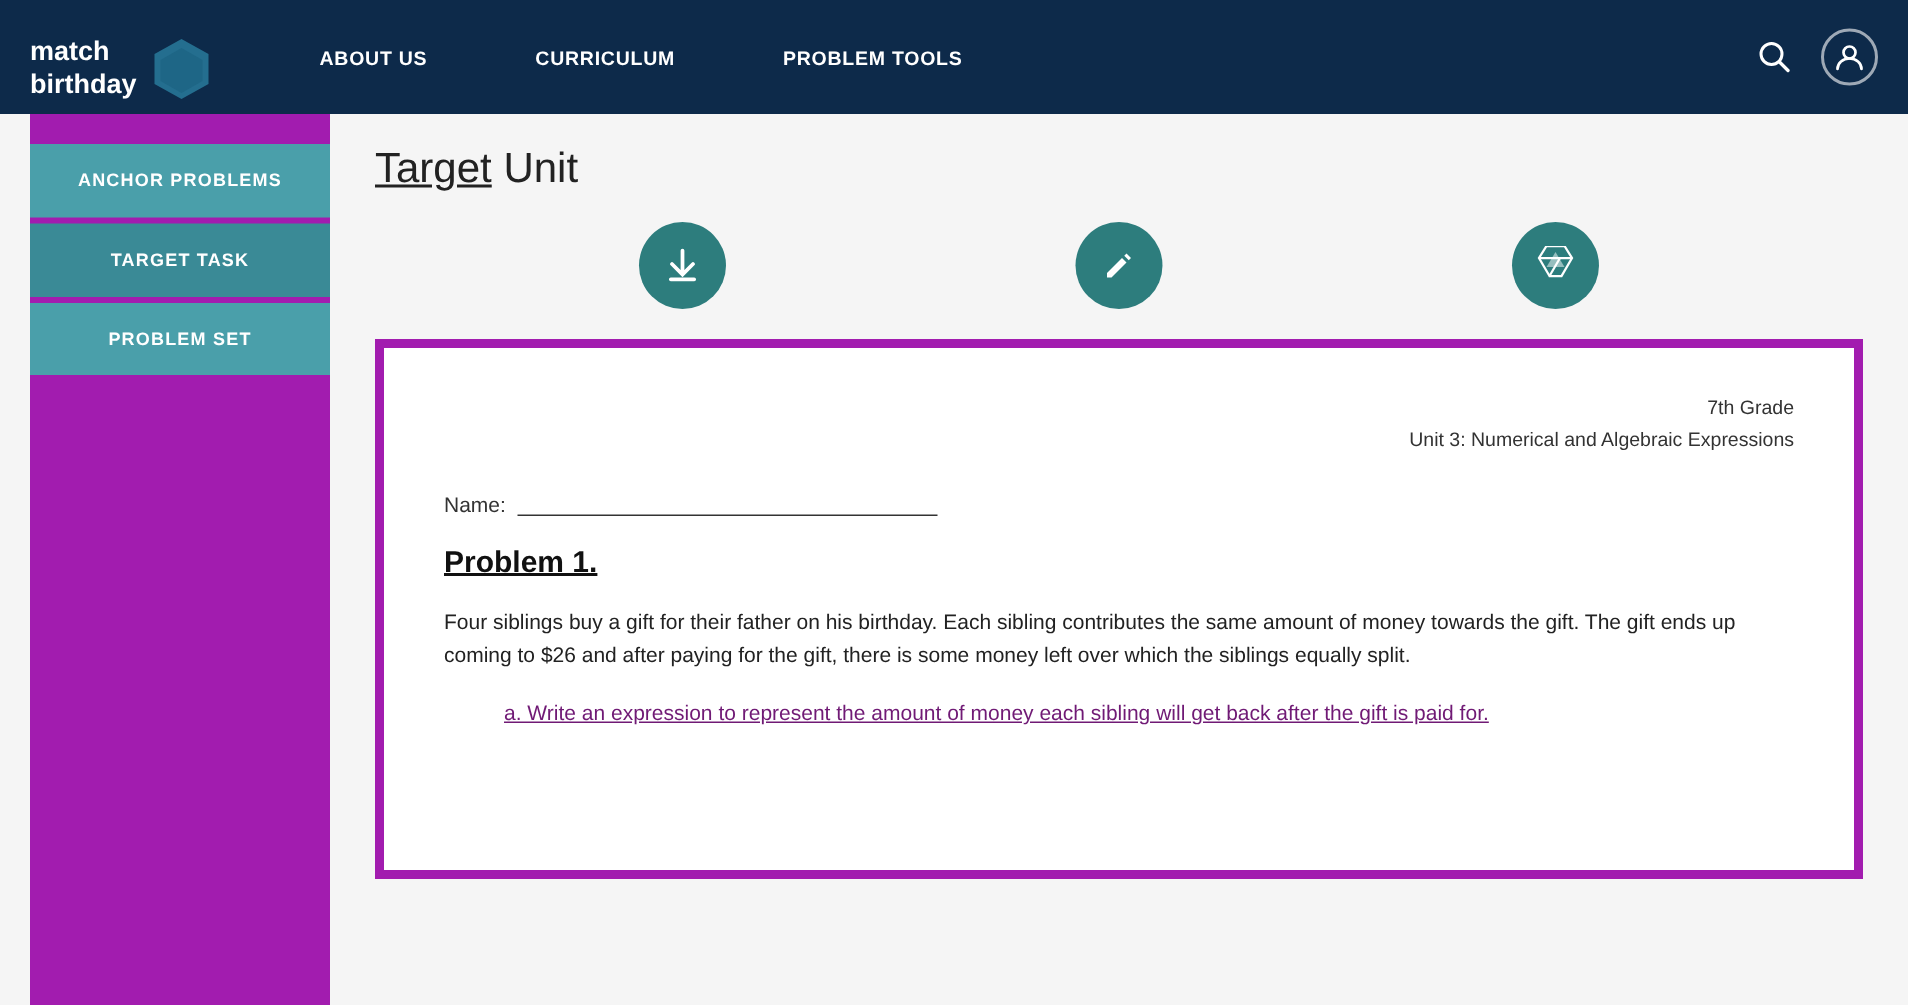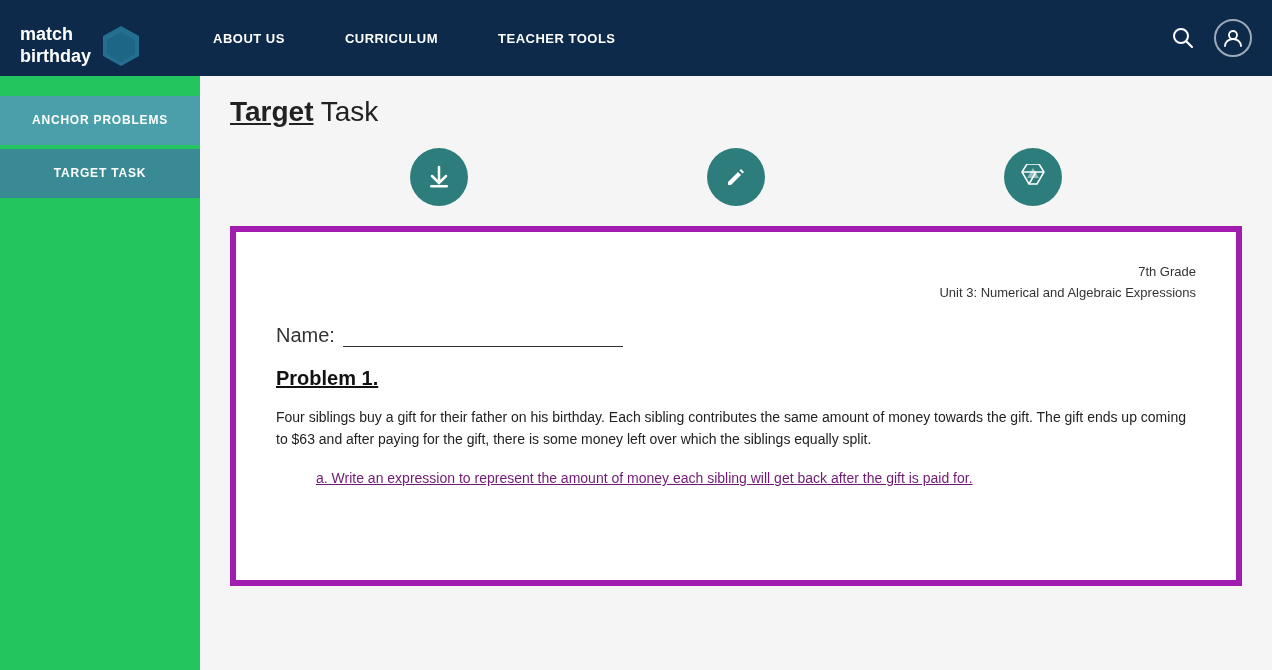--- a/index.html
+++ b/index.html
@@ -26,21 +26,21 @@
       font-weight: bold;
       line-height: 1.2;
     }
     .logo-icon {
       width: 44px;
       height: 44px;
     }
     .nav-links {
       display: flex;
       align-items: center;
-      gap: 0;
+      gap: 12px;
       flex: 1;
     }
     .nav-item {
       color: white;
       text-decoration: none;
       font-size: 13px;
       font-weight: 600;
       letter-spacing: 0.5px;
       padding: 0 30px;
       height: 76px;
@@ -71,23 +71,24 @@
 
     
     .main-container {
       display: flex;
       height: calc(670px - 76px);
     }
 
     
     .sidebar {
       width: 200px;
-      background: #22c55e;
+      background: #a21caf;
       padding: 20px 0;
       flex-shrink: 0;
+      margin-left: 20px;
     }
     .sidebar-item {
       background: #4a9faa;
       color: white;
       font-size: 12px;
       font-weight: 700;
       letter-spacing: 0.8px;
       text-align: center;
       padding: 16px 10px;
       margin-bottom: 4px;
@@ -107,21 +108,21 @@
     }
 
     .page-title {
       font-size: 28px;
       font-weight: 400;
       margin-bottom: 20px;
       color: #222;
     }
     .page-title .underlined {
       text-decoration: underline;
-      font-weight: 700;
+      font-weight: 400;
     }
 
     
     .action-buttons {
       display: flex;
       gap: 0;
       margin-bottom: 20px;
       justify-content: space-around;
       padding: 0 60px;
     }
@@ -156,21 +157,21 @@
     .doc-fields {
       display: flex;
       justify-content: space-between;
       margin-bottom: 20px;
       align-items: flex-end;
     }
     .doc-field {
       display: flex;
       align-items: flex-end;
       gap: 8px;
-      font-size: 20px;
+      font-size: 14px;
       color: #333;
       justify-content: center;
     }
     .field-line {
       width: 280px;
       border-bottom: 1px solid #333;
       height: 20px;
     }
     .field-line-short {
       width: 280px;
@@ -210,21 +211,21 @@
 
     <svg class="logo-icon" viewBox="0 0 44 44">
       <polygon points="22,2 40,12 40,32 22,42 4,32 4,12" fill="#2a7fa0" opacity="0.8"></polygon>
       <polygon points="22,8 36,16 36,30 22,38 8,30 8,16" fill="#1a6080" opacity="0.6"></polygon>
     </svg>
   </div>
 
   <nav class="nav-links">
     <a class="nav-item">ABOUT US</a>
     <a class="nav-item">CURRICULUM</a>
-    <a class="nav-item">TEACHER TOOLS</a>
+    <a class="nav-item">PROBLEM TOOLS</a>
   </nav>
 
   <div class="header-icons">
     <div class="icon-circle">
       <svg width="22" height="22" viewBox="0 0 22 22" fill="none">
         <circle cx="9" cy="9" r="7" stroke="white" stroke-width="2"></circle>
         <line x1="14.5" y1="14.5" x2="20" y2="20" stroke="white" stroke-width="2.2" stroke-linecap="round"></line>
       </svg>
     </div>
     <div class="icon-circle user-icon">
@@ -235,25 +236,26 @@
     </div>
   </div>
 </header>
 
 <div class="main-container">
 
   <aside class="sidebar">
     <div class="sidebar-item">ANCHOR
 PROBLEMS</div>
     <div class="sidebar-item active">TARGET TASK</div>
+    <div class="sidebar-item">PROBLEM SET</div>
   </aside>
 
   <main class="content-area">
     <h1 class="page-title">
-      <span class="underlined">Target</span><span> Task</span>
+      <span class="underlined">Target</span><span> Unit</span>
     </h1>
 
     <div class="action-buttons">
       <button class="action-btn" title="Download">
         <svg width="26" height="26" viewBox="0 0 26 26" fill="white">
           <path d="M13 3v14M6 12l7 7 7-7" stroke="white" stroke-width="2.5" stroke-linecap="round" fill="none"></path>
           <rect x="4" y="21" width="18" height="2.5" rx="1.2" fill="white"></rect>
         </svg>
       </button>
       <button class="action-btn" title="Edit">
@@ -280,20 +282,20 @@
 
       <div class="doc-fields">
         <div class="doc-field">
           <span>Name:</span>
           <div class="field-line"></div>
         </div>
       </div>
 
       <div class="problem-title">Problem 1.</div>
 
-      <p class="problem-text">Four siblings buy a gift for their father on his birthday. Each sibling contributes the same amount of money towards the gift. The gift ends up coming to $63 and after paying for the gift, there is some money left over which the siblings equally split.</p>
+      <p class="problem-text">Four siblings buy a gift for their father on his birthday. Each sibling contributes the same amount of money towards the gift. The gift ends up coming to $26 and after paying for the gift, there is some money left over which the siblings equally split.</p>
 
       <div class="problem-parts">
         <div>a. Write an expression to represent the amount of money each sibling will get back after the gift is paid for.</div>
       </div>
     </div>
   </main>
 </div>
 
 </body></html>

